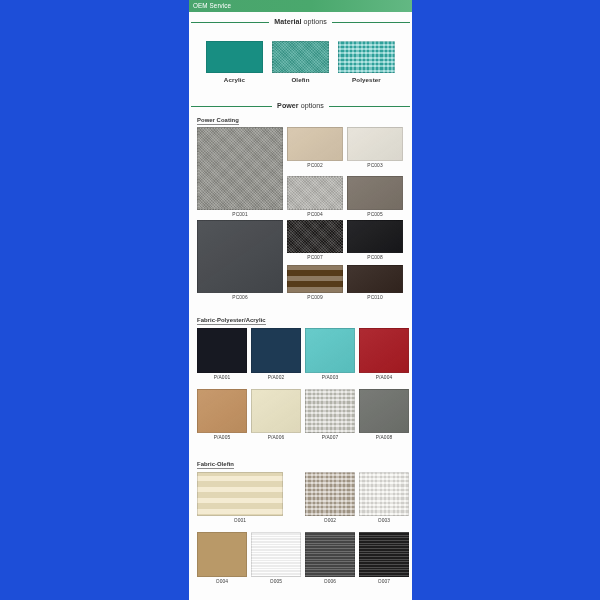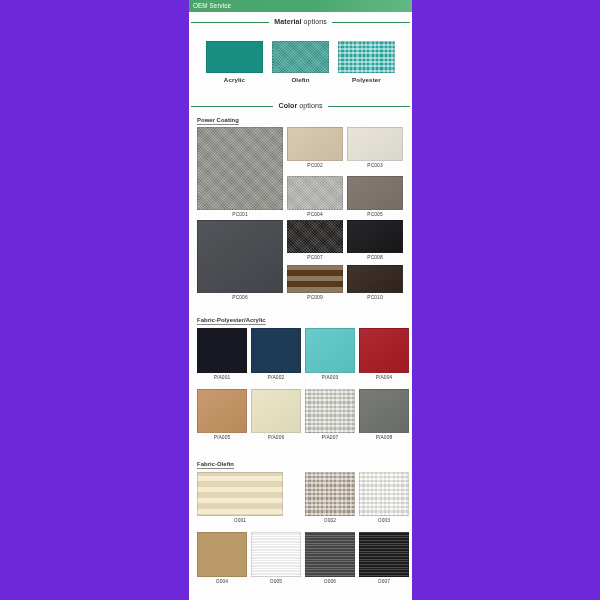--- a/index.html
+++ b/index.html
@@ -2,21 +2,21 @@
 <html><head>
 <meta charset="utf-8">
 <style>
   html,body{margin:0;padding:0;}
   body{
     width:600px;height:600px;overflow:hidden;
     background:#ffffff;
     font-family:"Liberation Sans", sans-serif;
     color:#2a2a2a;
   }
-  .page{position:relative;width:600px;height:600px;background:#6d28d9;}
+  .page{position:relative;width:600px;height:600px;background:#1d4ed8;}
   .col{
     position:absolute;left:189px;top:0;width:223px;height:600px;
     background:#fdfdfd;
   }
 
   
   .header-bar{
     position:absolute;left:0;top:0;width:223px;height:12px;
     background:linear-gradient(to right,#3f9e63 0%,#4aa86d 55%,#63b883 100%);
   }
@@ -121,21 +121,21 @@
         <div class="cap">Olefin</div>
       </div>
       <div class="mat" style="left:149px;top:0;width:57px;height:32px">
         <div class="sw tx-canvas" id="mat2" style="background-color: rgb(53, 185, 179);"></div>
         <div class="cap">Polyester</div>
       </div>
     </div>
 
     <div class="sec" style="top:100px">
       <span class="ln"></span>
-      <span class="tx"><span>Color</span><span class="lt"> options</span></span>
+      <span class="tx"><span>Power</span><span class="lt"> options</span></span>
       <span class="ln"></span>
     </div>
 
     <div class="grp-label" style="left:8px;top:117px">Power Coating</div>
 
     <div class="sw-item" style="left:8px;top:127px;width:86px;height:83px">
       <div class="box tx-grain" id="s0_0" style="background-color: rgb(142, 142, 136);"></div>
       <div class="lbl">PC001</div>
     </div>
     <div class="sw-item" style="left:98px;top:127px;width:56px;height:34px">

